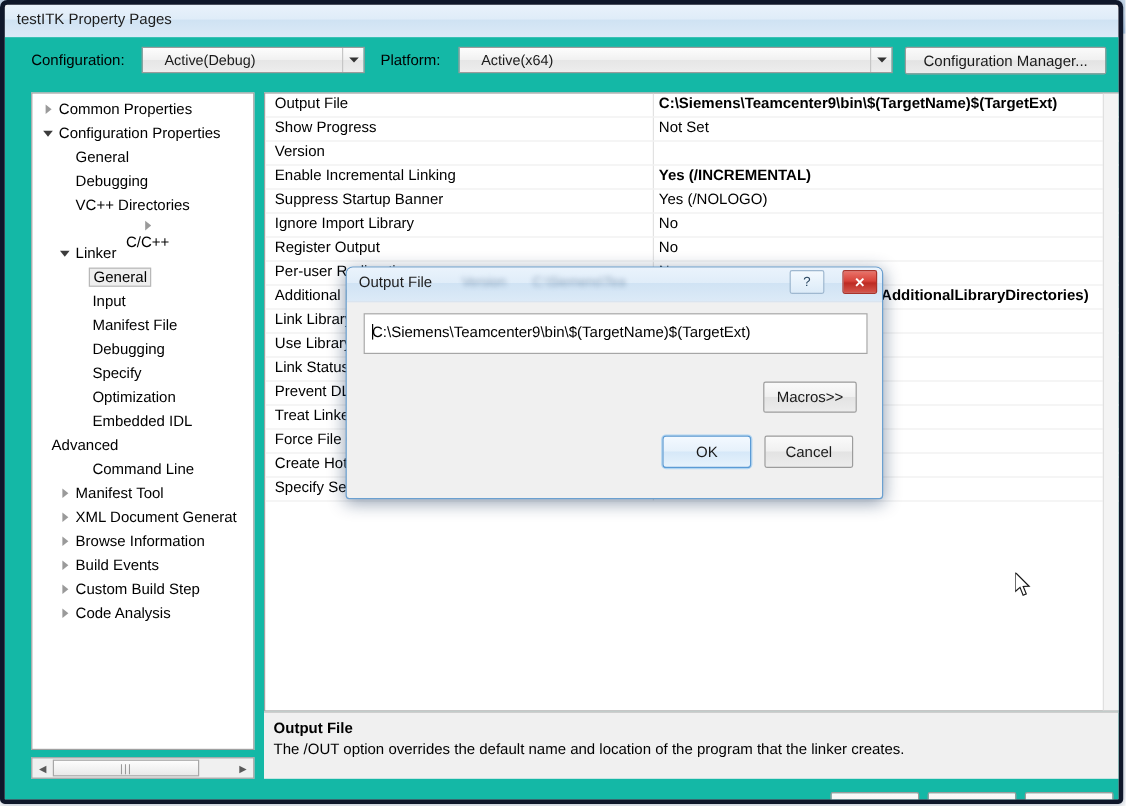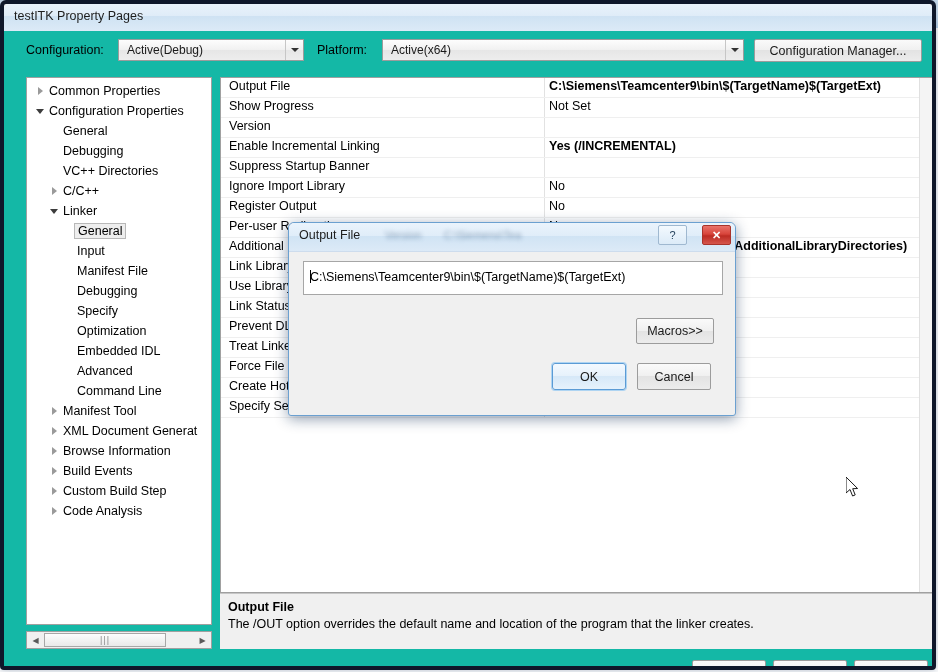--- a/index.html
+++ b/index.html
@@ -93,21 +93,21 @@
   .combo {
     position: absolute;
     height: 22px;
     border: 1px solid #9c9c9c;
     background: linear-gradient(to bottom, #fdfdfd 0%, #f1f1f1 48%, #e6e6e6 50%, #ededed 100%);
     box-sizing: border-box;
     font-size: 12px;
     color: #1a1a1a;
     display: flex;
     align-items: center;
-    padding-left: 8px;
+    padding-left: 18px;
   }
   .combo .arrowbox {
     position: absolute;
     right: 0; top: 0;
     width: 17px; height: 20px;
     display: flex; align-items: center; justify-content: center;
     border-left: 1px solid #c6c6c6;
   }
   .combo .arrowbox .caret {
     width: 0; height: 0;
@@ -434,21 +434,21 @@
               <span class="tlabel">General</span>
             </div>
             <div class="tnode" style="padding-left: 20px;">
               <span class="tglyph"></span>
               <span class="tlabel">Debugging</span>
             </div>
             <div class="tnode" style="padding-left: 20px;">
               <span class="tglyph"></span>
               <span class="tlabel">VC++ Directories</span>
             </div>
-            <div class="tnode" style="padding-left: 20px;">
+            <div class="tnode" style="padding-left: 8px; flex-direction: column;">
               <span class="tglyph">
                 <span class="tri-closed"></span>
               </span>
               <span class="tlabel">C/C++</span>
             </div>
             <div class="tnode" style="padding-left: 20px;">
               <span class="tglyph">
                 <span class="tri-open"></span>
               </span>
               <span class="tlabel">Linker</span>
@@ -474,21 +474,21 @@
               <span class="tlabel">Specify</span>
             </div>
             <div class="tnode" style="padding-left: 34px;">
               <span class="tglyph"></span>
               <span class="tlabel">Optimization</span>
             </div>
             <div class="tnode" style="padding-left: 34px;">
               <span class="tglyph"></span>
               <span class="tlabel">Embedded IDL</span>
             </div>
-            <div class="tnode" style="padding-left: 34px;">
+            <div class="tnode" style="">
               <span class="tglyph"></span>
               <span class="tlabel">Advanced</span>
             </div>
             <div class="tnode" style="padding-left: 34px;">
               <span class="tglyph"></span>
               <span class="tlabel">Command Line</span>
             </div>
             <div class="tnode" style="padding-left: 20px;">
               <span class="tglyph">
                 <span class="tri-closed"></span>
@@ -553,20 +553,21 @@
               <div class="gval"></div>
             </div>
             <div class="grow">
               <div class="gsplit"></div>
               <div class="gname">Enable Incremental Linking</div>
               <div class="gval bold">Yes (/INCREMENTAL)</div>
             </div>
             <div class="grow">
               <div class="gsplit"></div>
               <div class="gname">Suppress Startup Banner</div>
+              <div class="gval">Yes (/NOLOGO)</div>
             </div>
             <div class="grow">
               <div class="gsplit"></div>
               <div class="gname">Ignore Import Library</div>
               <div class="gval">No</div>
             </div>
             <div class="grow">
               <div class="gsplit"></div>
               <div class="gname">Register Output</div>
               <div class="gval">No</div>

